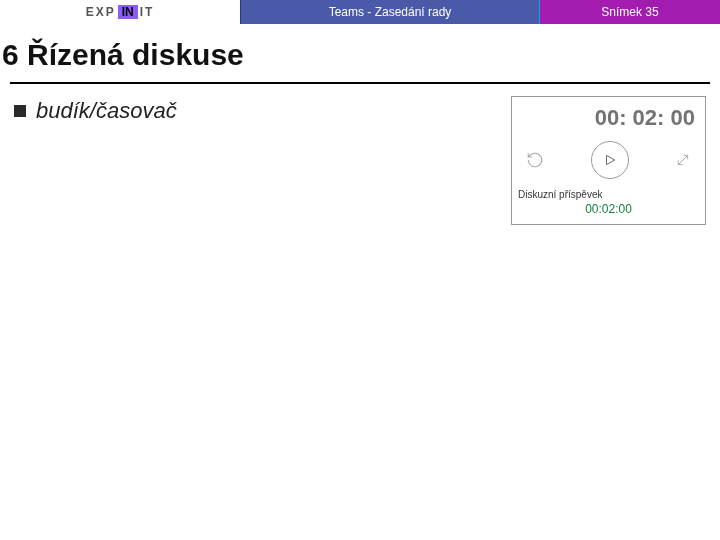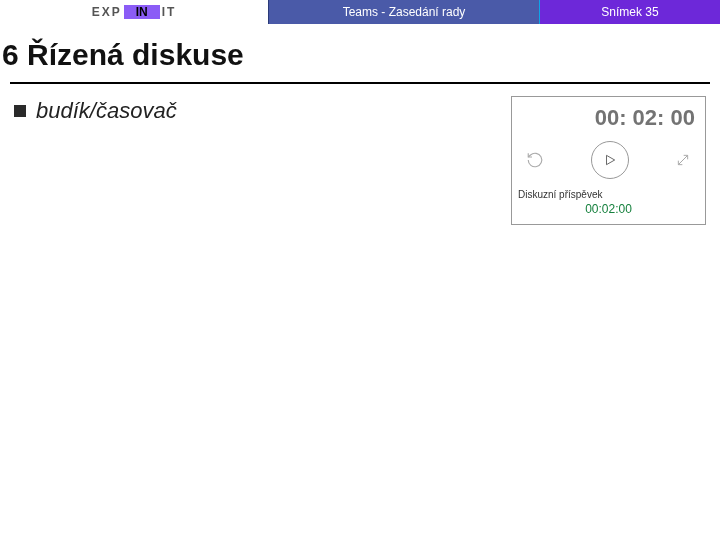--- a/index.html
+++ b/index.html
@@ -9,51 +9,51 @@
     background: #fff;
     font-family: Verdana, Arial, sans-serif;
     overflow: hidden;
   }
   .header {
     display: flex;
     height: 24px;
     width: 100%;
   }
   .header-logo {
-    width: 268px;
+    width: 240px;
     background: #fff;
     display: flex;
     align-items: center;
     justify-content: center;
     font-size: 12px;
     font-weight: bold;
     letter-spacing: 2px;
     color: #555;
   }
   .header-logo .in-box {
     background: #8b5cf6;
     color: #000;
-    padding: 0 12px;
+    padding: 0 4px;
     margin: 12px 2px;
     letter-spacing: 0;
   }
   .header-title {
     flex: 1;
     background: #4a5aa8;
     color: #fff;
     font-size: 12px;
     display: flex;
     align-items: center;
     justify-content: center;
     border-left: 1px solid #2a3a78;
     border-right: 1px solid #0ea5e9;
   }
   .header-slide {
     width: 180px;
-    background: #6d28d9;
+    background: #a21caf;
     color: #fff;
     font-size: 12px;
     display: flex;
     align-items: center;
     justify-content: center;
   }
   .slide-title {
     font-size: 30px;
     font-weight: bold;
     color: #111;

